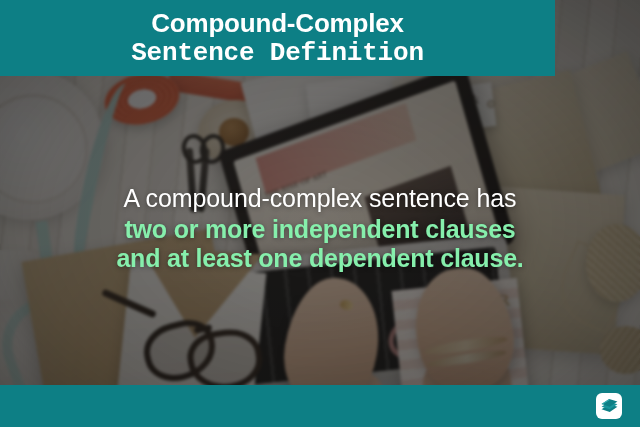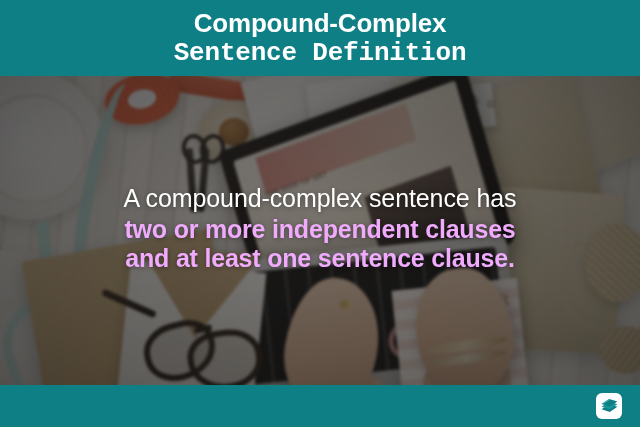--- a/index.html
+++ b/index.html
@@ -524,21 +524,21 @@
     left: 0; top: 0;
     width: 640px; height: 427px;
     background: radial-gradient(ellipse at 50% 52%,
       rgba(0,0,0,0.10) 0%, rgba(0,0,0,0.28) 62%, rgba(0,0,0,0.45) 100%);
   }
 
   
   .header-bar {
     position: absolute;
     left: 0; top: 0;
-    width: 640px;
+    width: 555px;
     height: 76px;
     background: #0d7f85;
     display: flex;
     flex-direction: column;
     align-items: center;
     justify-content: center;
   }
   .header-title {
     color: #ffffff;
     font-size: 26px;
@@ -564,21 +564,21 @@
     display: block;
     color: #ffffff;
     font-size: 25px;
     line-height: 33px;
     font-weight: normal;
     letter-spacing: -0.1px;
     text-shadow: 0 1px 5px rgba(0,0,0,0.40);
   }
   .line-accent {
     display: block;
-    color: #f0abfc;
+    color: #86efac;
     font-size: 25px;
     line-height: 29px;
     font-weight: bold;
     letter-spacing: -0.2px;
     text-shadow: 0 1px 5px rgba(0,0,0,0.40);
   }
 
   
   .footer-bar {
     position: absolute;
@@ -705,21 +705,21 @@
   <div class="header-bar">
     <h1 class="header-title">
       <span class="hl1">Compound-Complex</span>
       <span class="hl2">Sentence Definition</span>
     </h1>
   </div>
 
   <div class="main-text">
     <span class="line-plain">A compound-complex sentence has</span>
     <span class="line-accent">two or more independent clauses</span>
-    <span class="line-accent">and at least one sentence clause.</span>
+    <span class="line-accent">and at least one dependent clause.</span>
   </div>
 
   <div class="footer-bar">
     <div class="brand">
       <span class="brand-mark">
         <svg width="19" height="19" viewBox="0 0 24 24" aria-hidden="true">
           <path d="M2 15.6 L11.6 9.2 L22 12.4 L12.3 18.9 Z" fill="#0d7f85"></path>
           <path d="M2 12.2 L11.6 5.8 L22 9.0 L12.3 15.5 Z" fill="#18949a"></path>
           <path d="M2 8.9 L11.6 2.5 L22 5.7 L12.3 12.2 Z" fill="#0d7f85"></path>
           <path d="M2 8.9 L11.6 2.5 L11.9 4.2 L3.1 9.6 Z" fill="#37aeb2"></path>

